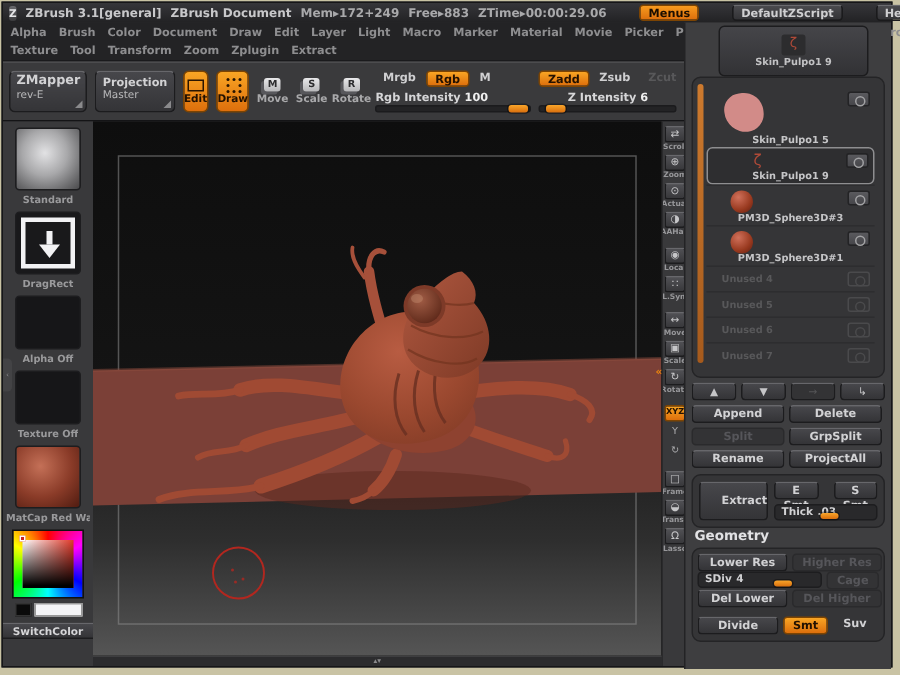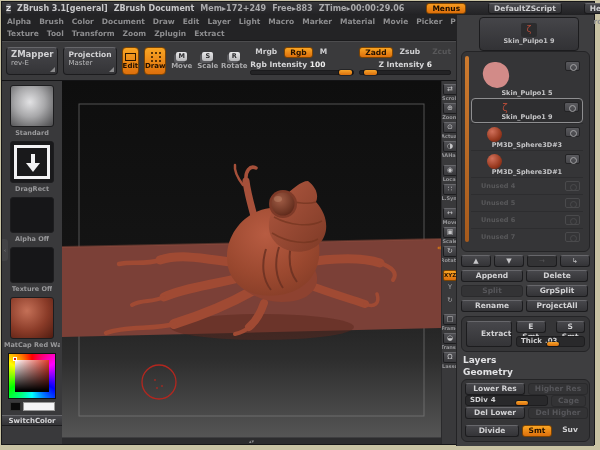--- a/index.html
+++ b/index.html
@@ -567,21 +567,20 @@
           <span class="pb" style="flex:1">S Smt</span>
         </div>
         <div class="psl">
           <span>Thick</span>
           <span>.03</span>
           <span class="th" style="left:45%"></span>
         </div>
       </div>
     </div>
 
-    <div class="sec-hd">Layers</div>
     <div class="sec-hd" style="margin-top:1px">Geometry</div>
 
     <div class="group geo" style="padding:2px 3px 4px">
       <div class="georow" style="margin-top:1px">
         <span class="pb" style="width:60px">Lower Res</span>
         <span class="pb dim" style="width:60px">Higher Res</span>
       </div>
       <div class="georow">
         <div class="psl" style="width:85px">
           <span>SDiv</span>

